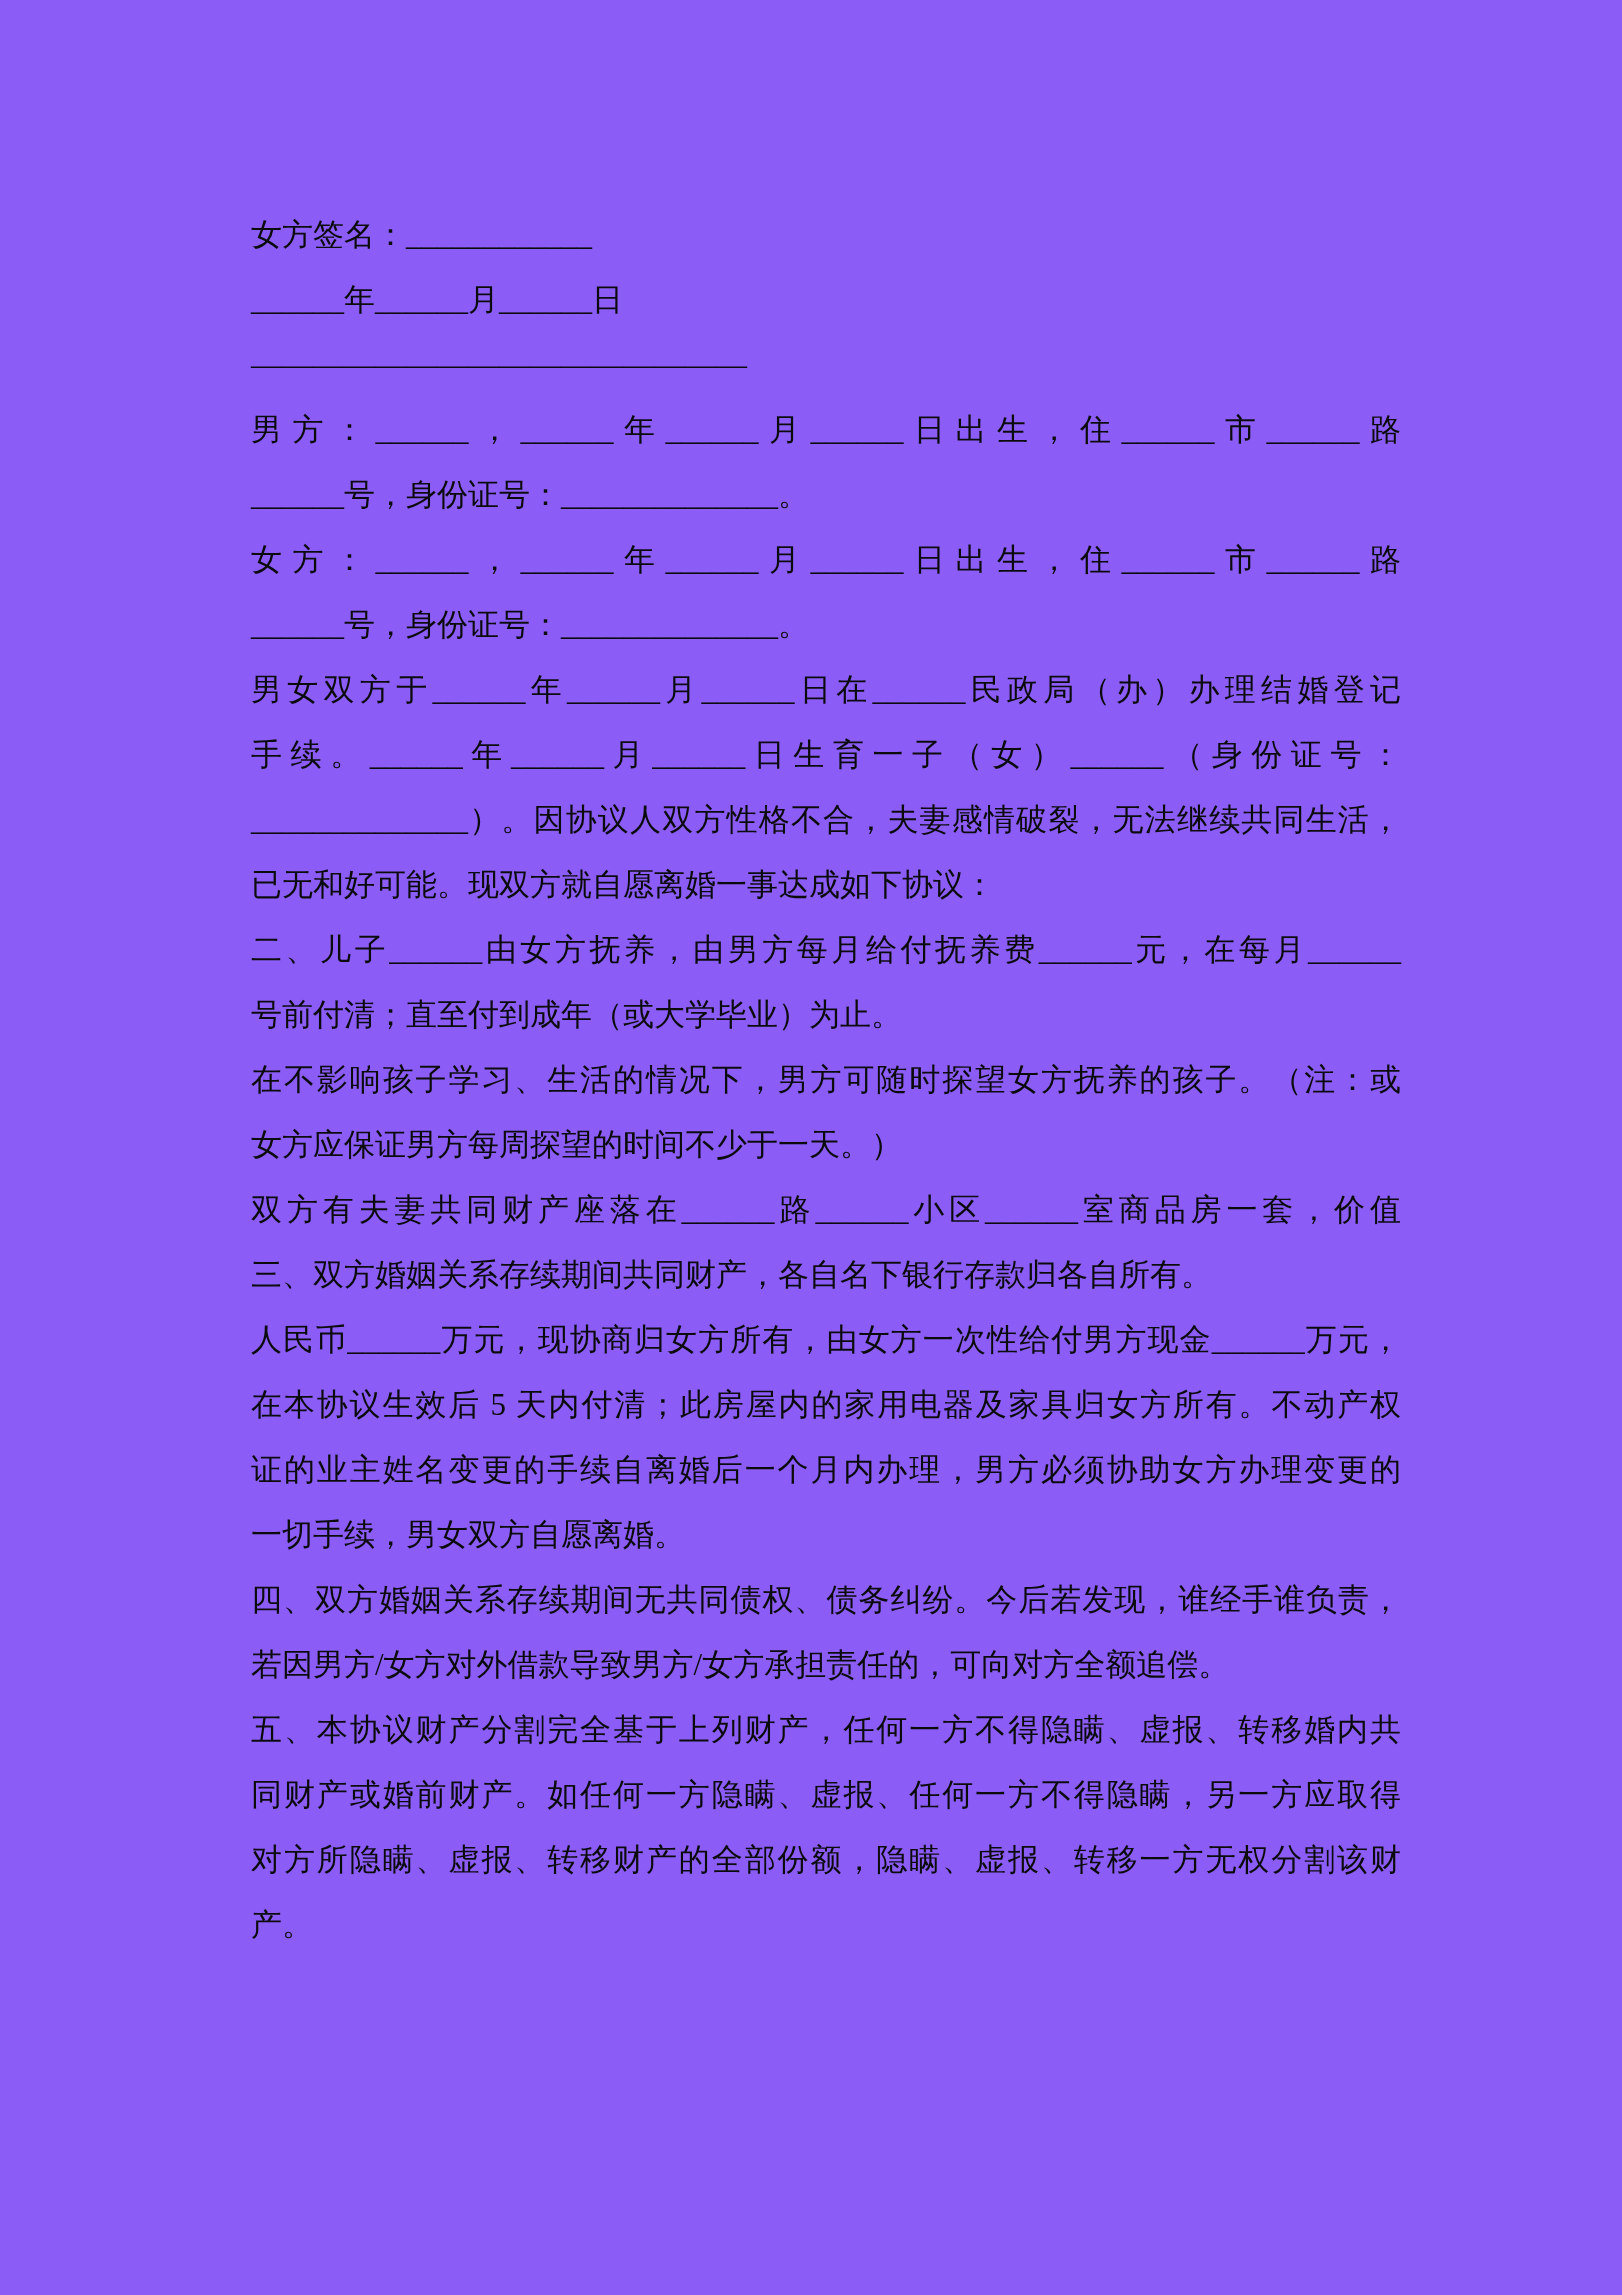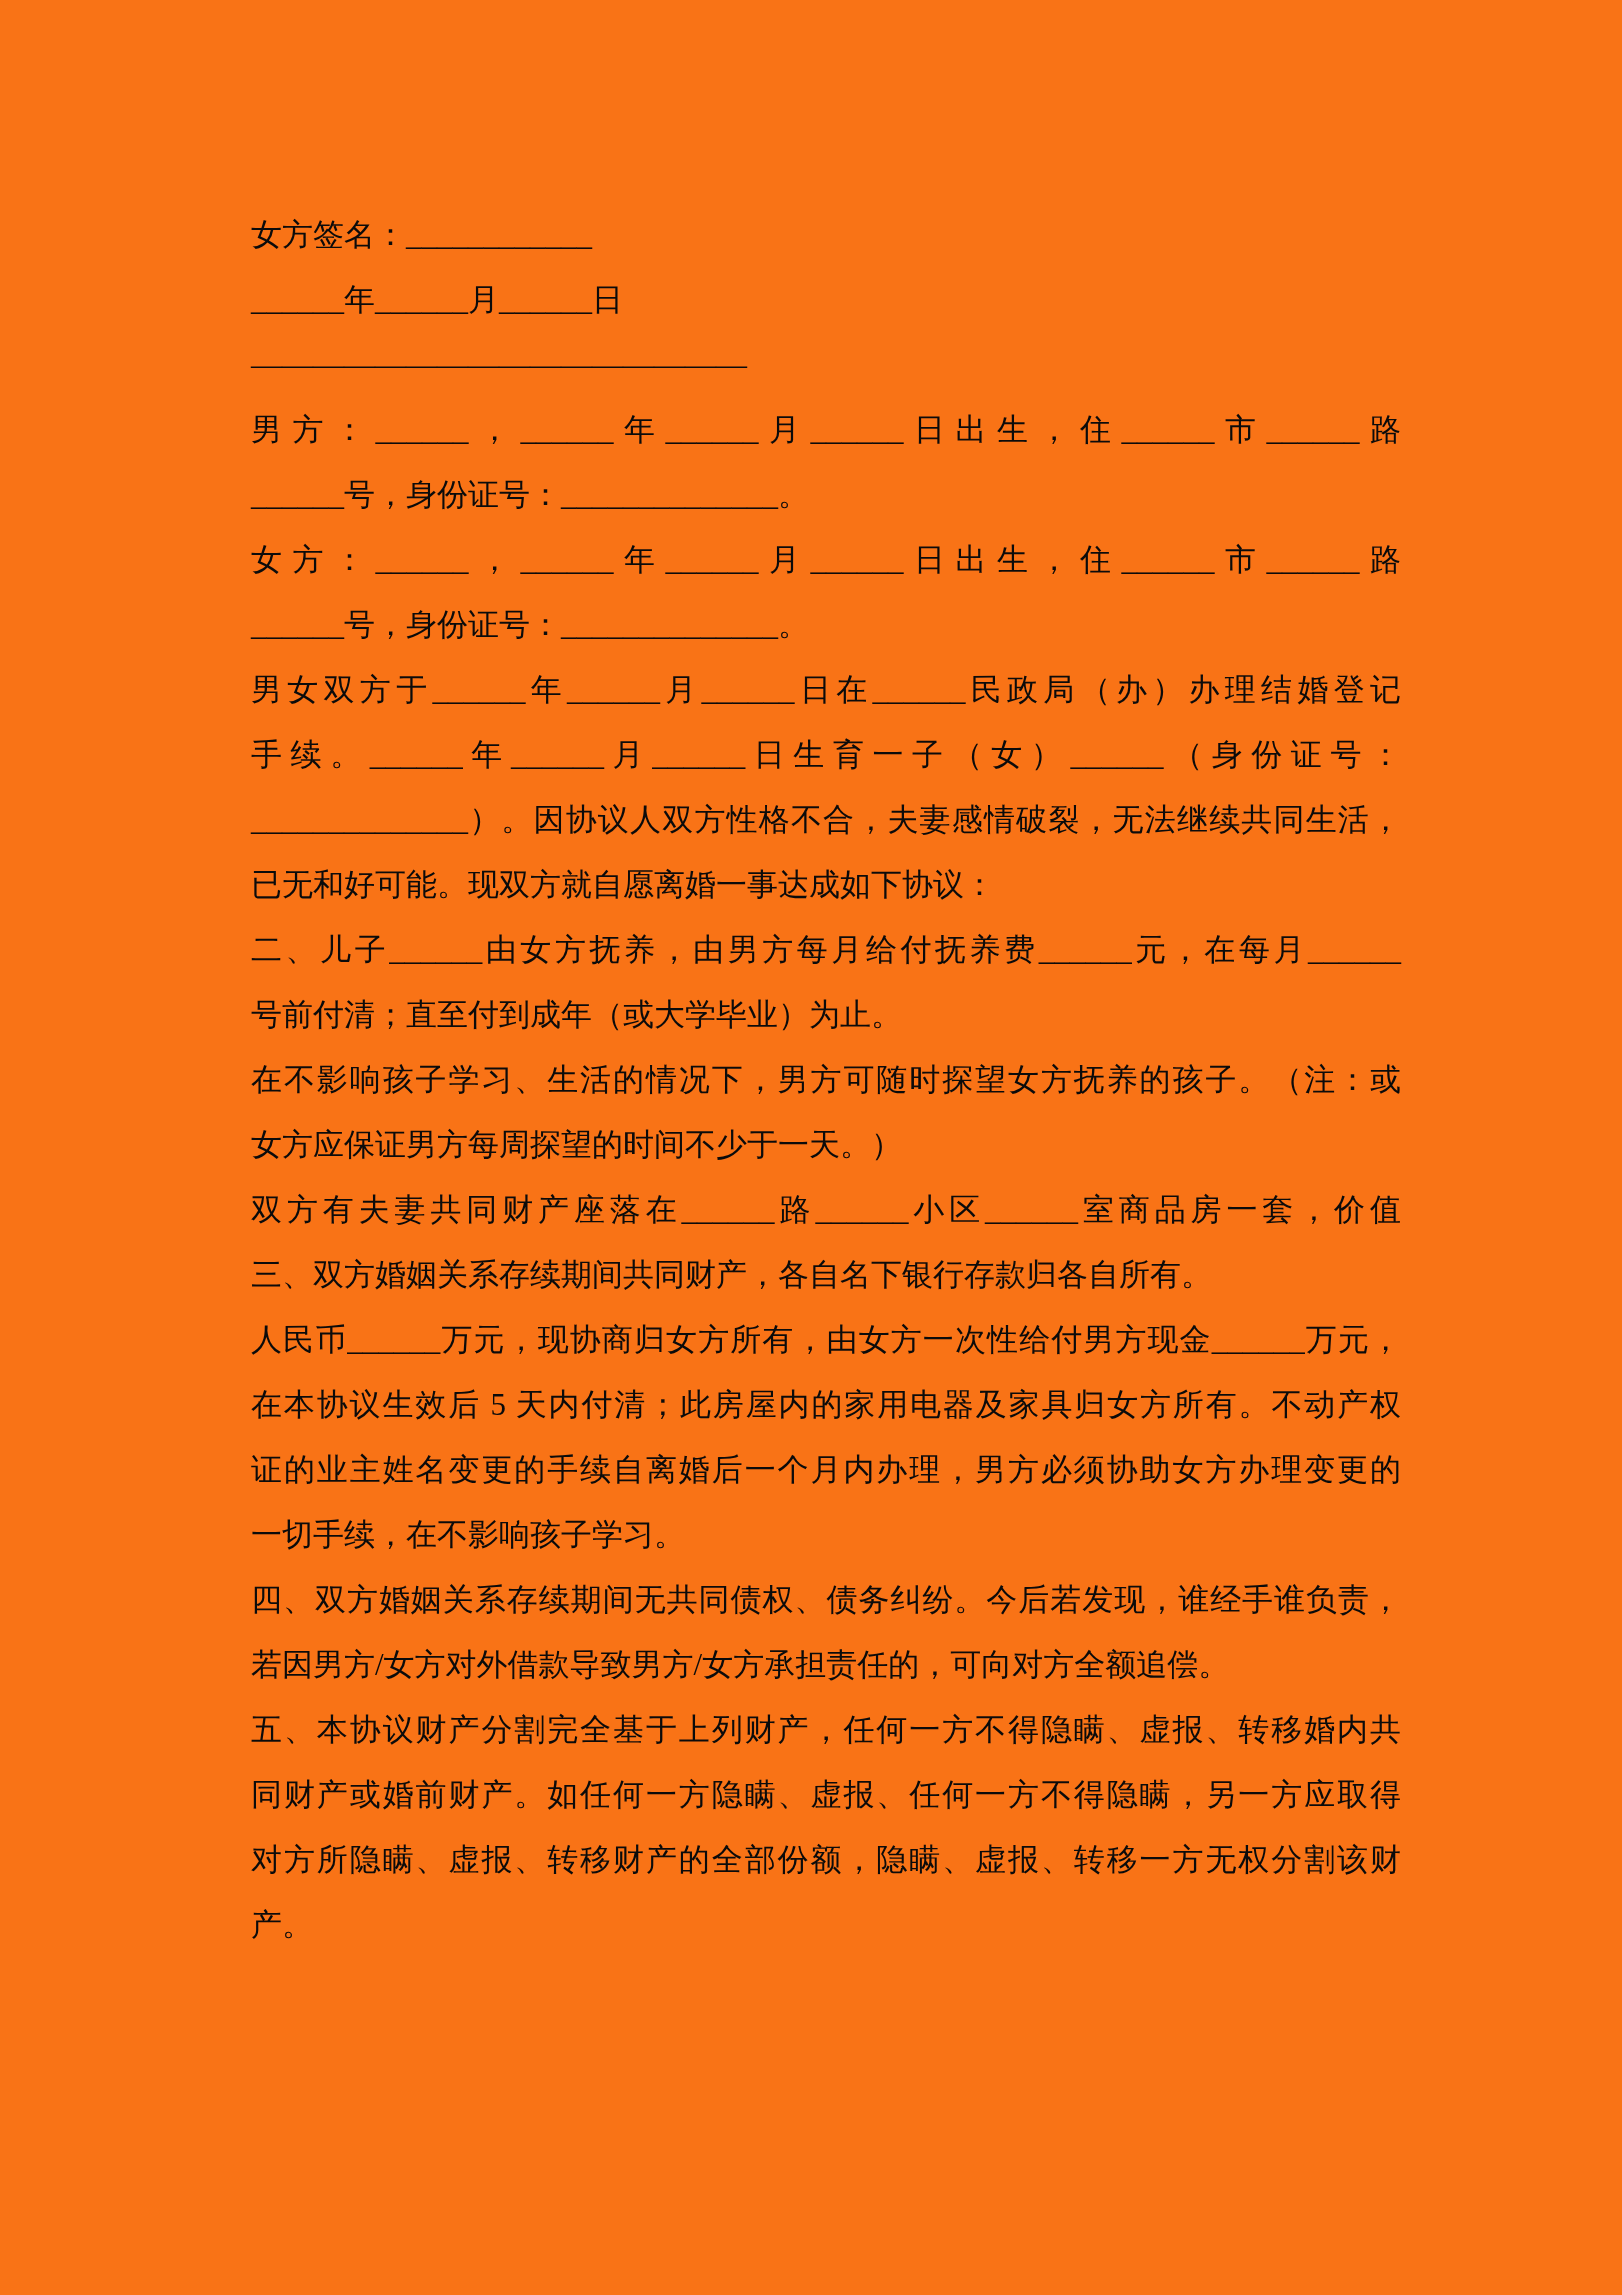--- a/index.html
+++ b/index.html
@@ -14,21 +14,21 @@
     overflow: hidden;
     font-family: "Liberation Serif", "DejaVu Serif", serif;
     color: #0b0b0b;
   }
   .page {
     position: absolute;
     left: 0;
     top: 0;
     width: 1623px;
     height: 2295px;
-    background: #f97316;
+    background: #8b5cf6;
   }
   .content {
     position: absolute;
     left: 251px;
     top: 202px;
     width: 1150px;
   }
   .line {
     font-size: 31px;
     line-height: 65px;
@@ -61,21 +61,21 @@
     <div class="line">已无和好可能。现双方就自愿离婚一事达成如下协议：</div>
     <div class="line stretch">二、儿子______由女方抚养，由男方每月给付抚养费______元，在每月______</div>
     <div class="line">号前付清；直至付到成年（或大学毕业）为止。</div>
     <div class="line stretch">在不影响孩子学习、生活的情况下，男方可随时探望女方抚养的孩子。（注：或</div>
     <div class="line">女方应保证男方每周探望的时间不少于一天。）</div>
     <div class="line stretch">双方有夫妻共同财产座落在______路______小区______室商品房一套，价值</div>
     <div class="line">三、双方婚姻关系存续期间共同财产，各自名下银行存款归各自所有。</div>
     <div class="line stretch">人民币______万元，现协商归女方所有，由女方一次性给付男方现金______万元，</div>
     <div class="line stretch">在本协议生效后 5 天内付清；此房屋内的家用电器及家具归女方所有。不动产权</div>
     <div class="line stretch">证的业主姓名变更的手续自离婚后一个月内办理，男方必须协助女方办理变更的</div>
-    <div class="line">一切手续，在不影响孩子学习。</div>
+    <div class="line">一切手续，男女双方自愿离婚。</div>
     <div class="line stretch">四、双方婚姻关系存续期间无共同债权、债务纠纷。今后若发现，谁经手谁负责，</div>
     <div class="line">若因男方/女方对外借款导致男方/女方承担责任的，可向对方全额追偿。</div>
     <div class="line stretch">五、本协议财产分割完全基于上列财产，任何一方不得隐瞒、虚报、转移婚内共</div>
     <div class="line stretch">同财产或婚前财产。如任何一方隐瞒、虚报、任何一方不得隐瞒，另一方应取得</div>
     <div class="line stretch">对方所隐瞒、虚报、转移财产的全部份额，隐瞒、虚报、转移一方无权分割该财</div>
     <div class="line">产。</div>
   </div>
 </div>
 
 

